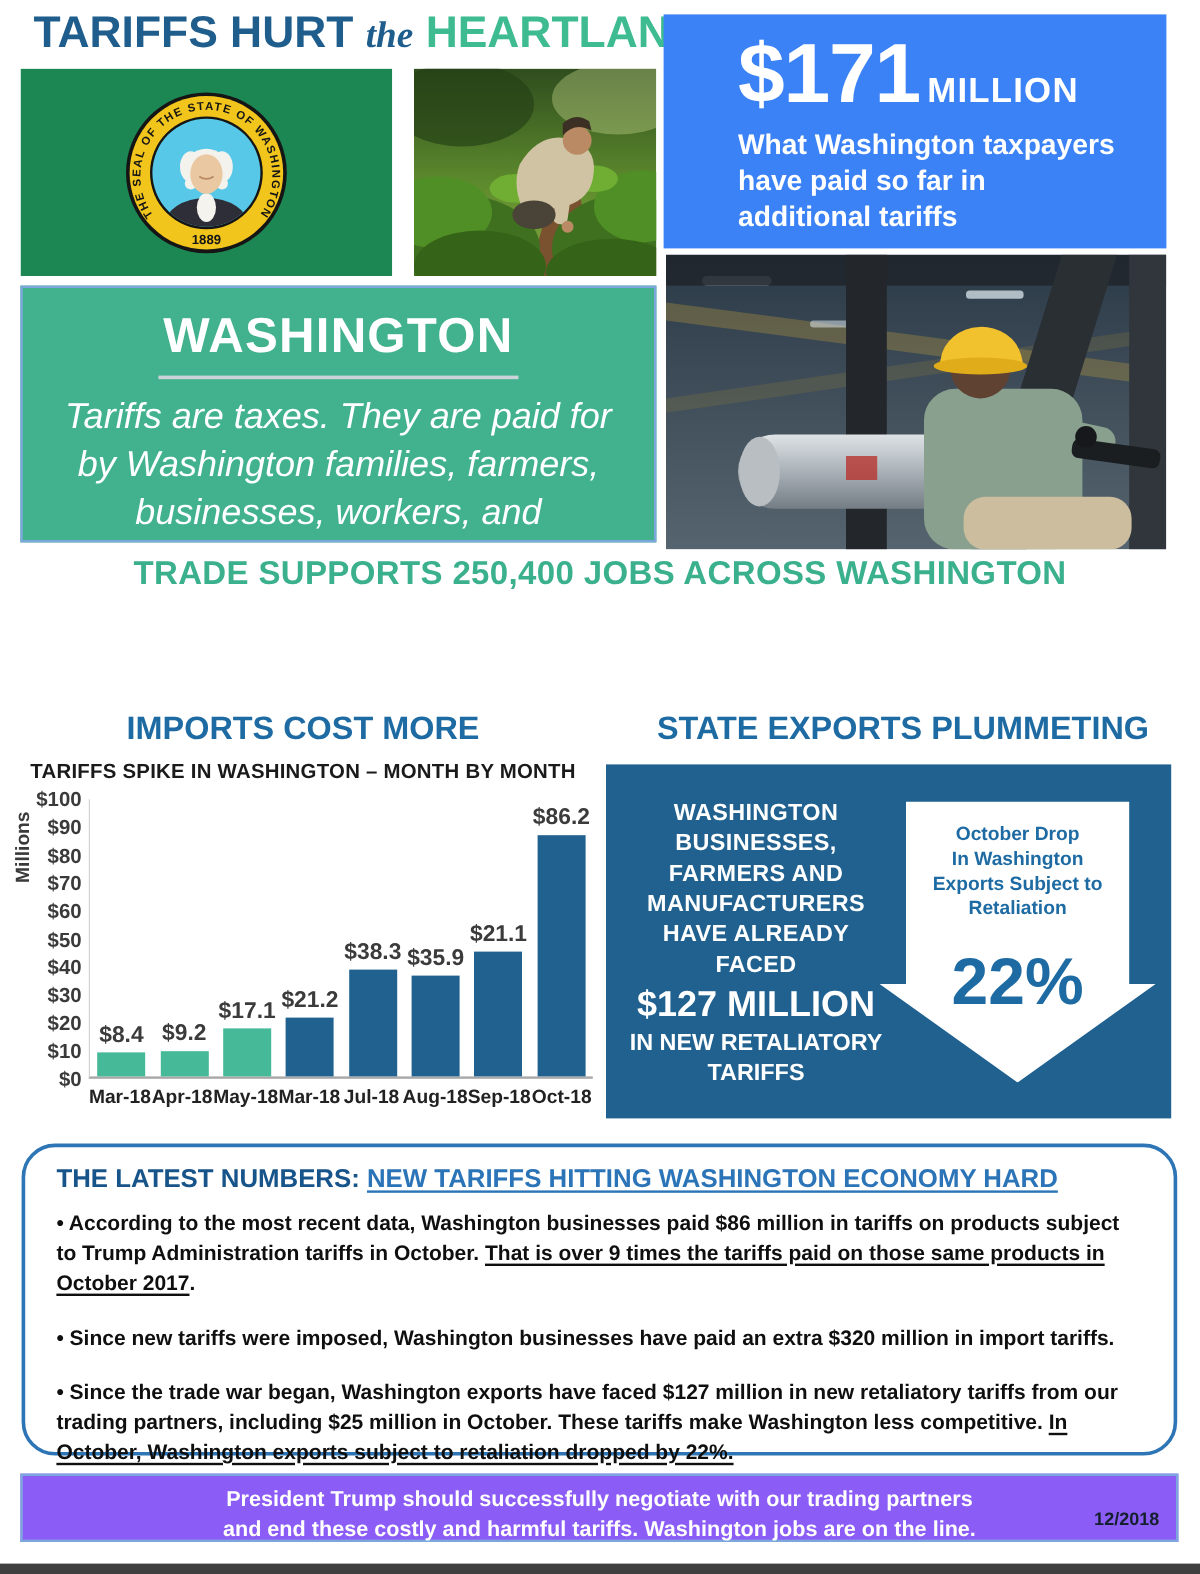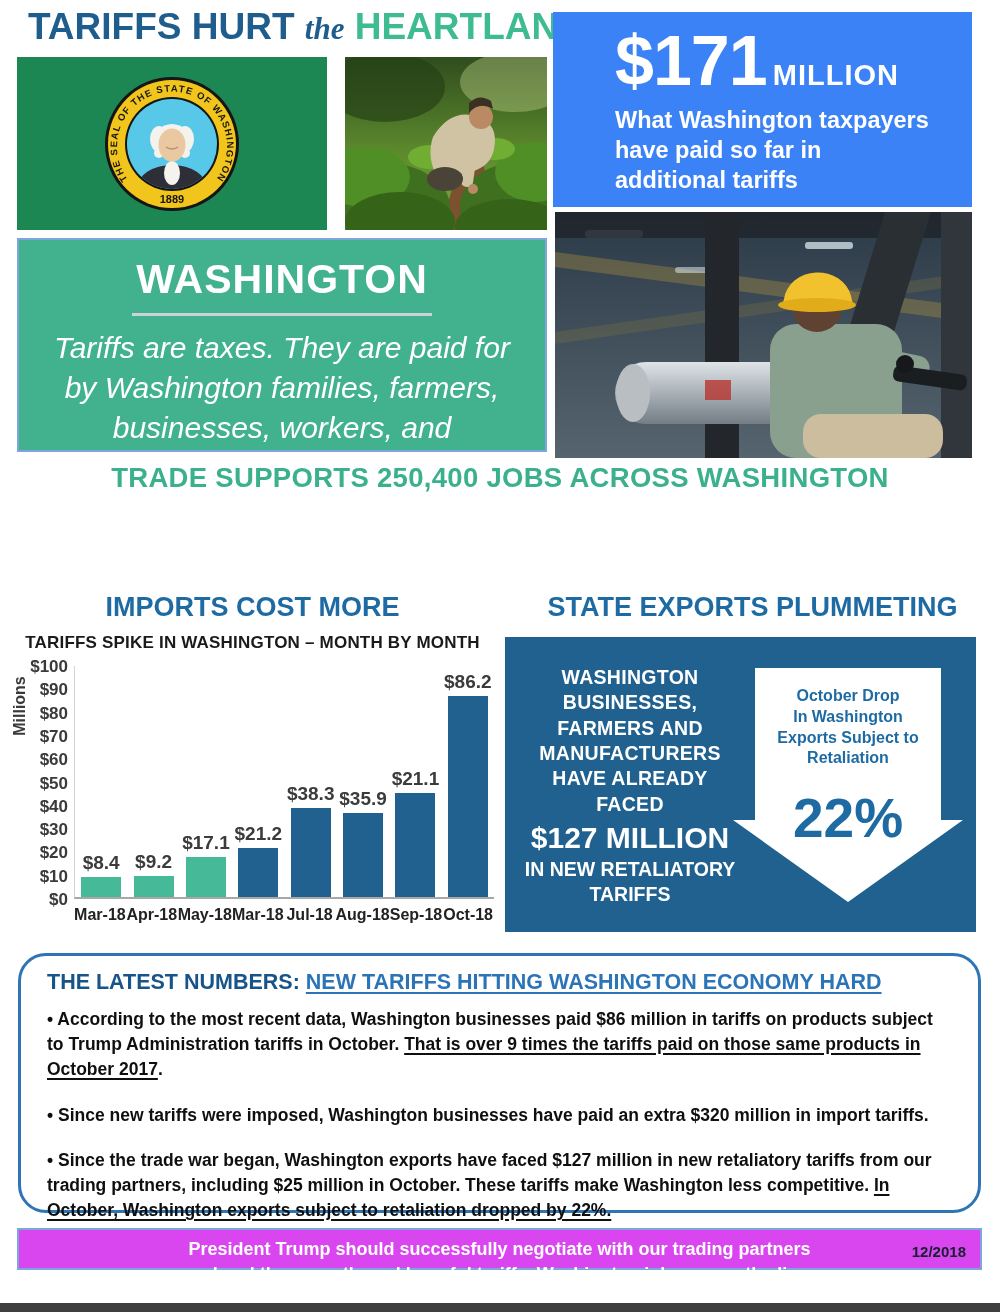--- a/index.html
+++ b/index.html
@@ -78,22 +78,22 @@
   .latest-box { position:absolute; left:18px; top:953px; width:963px; height:260px;
                 border:3px solid #2e75b6; border-radius:28px; background:#fff; padding:14px 26px 10px 26px; }
   .latest-title { font-size:21.5px; }
   .latest-title-label { color:#17548a; font-weight:800; }
   .latest-title-link { color:#2b74b8; font-weight:700; text-decoration:underline; text-decoration-thickness:2px; text-underline-offset:3px; }
   .bullets { margin-top:12px; color:#0f0f0f; font-size:17.5px; font-weight:600; line-height:1.42; }
   .bullet { margin-bottom:21px; }
   .bullet .ub { text-decoration:underline; text-decoration-thickness:1.5px; text-underline-offset:3px; }
 
   
-  .footer-bar { position:absolute; left:17px; top:1228px; width:965px; height:42px;
-                background:#d946ef; border:2px solid #7da7dc; color:#fff; text-align:center;
+  .footer-bar { position:absolute; left:17px; top:1228px; width:965px; height:57px;
+                background:#8b5cf6; border:2px solid #7da7dc; color:#fff; text-align:center;
                 font-size:18px; font-weight:700; line-height:1.38; padding-top:7px; }
   .footer-date { position:absolute; right:14px; bottom:5px; color:#15202e; font-size:15px; font-weight:800; }
   .bottom-strip { position:absolute; left:0; top:1303px; width:1000px; height:9px; background:#3f3f3f; }
 </style>
 </head>
 <body>
 
 <div class="page">
 
   <div class="main-title">

